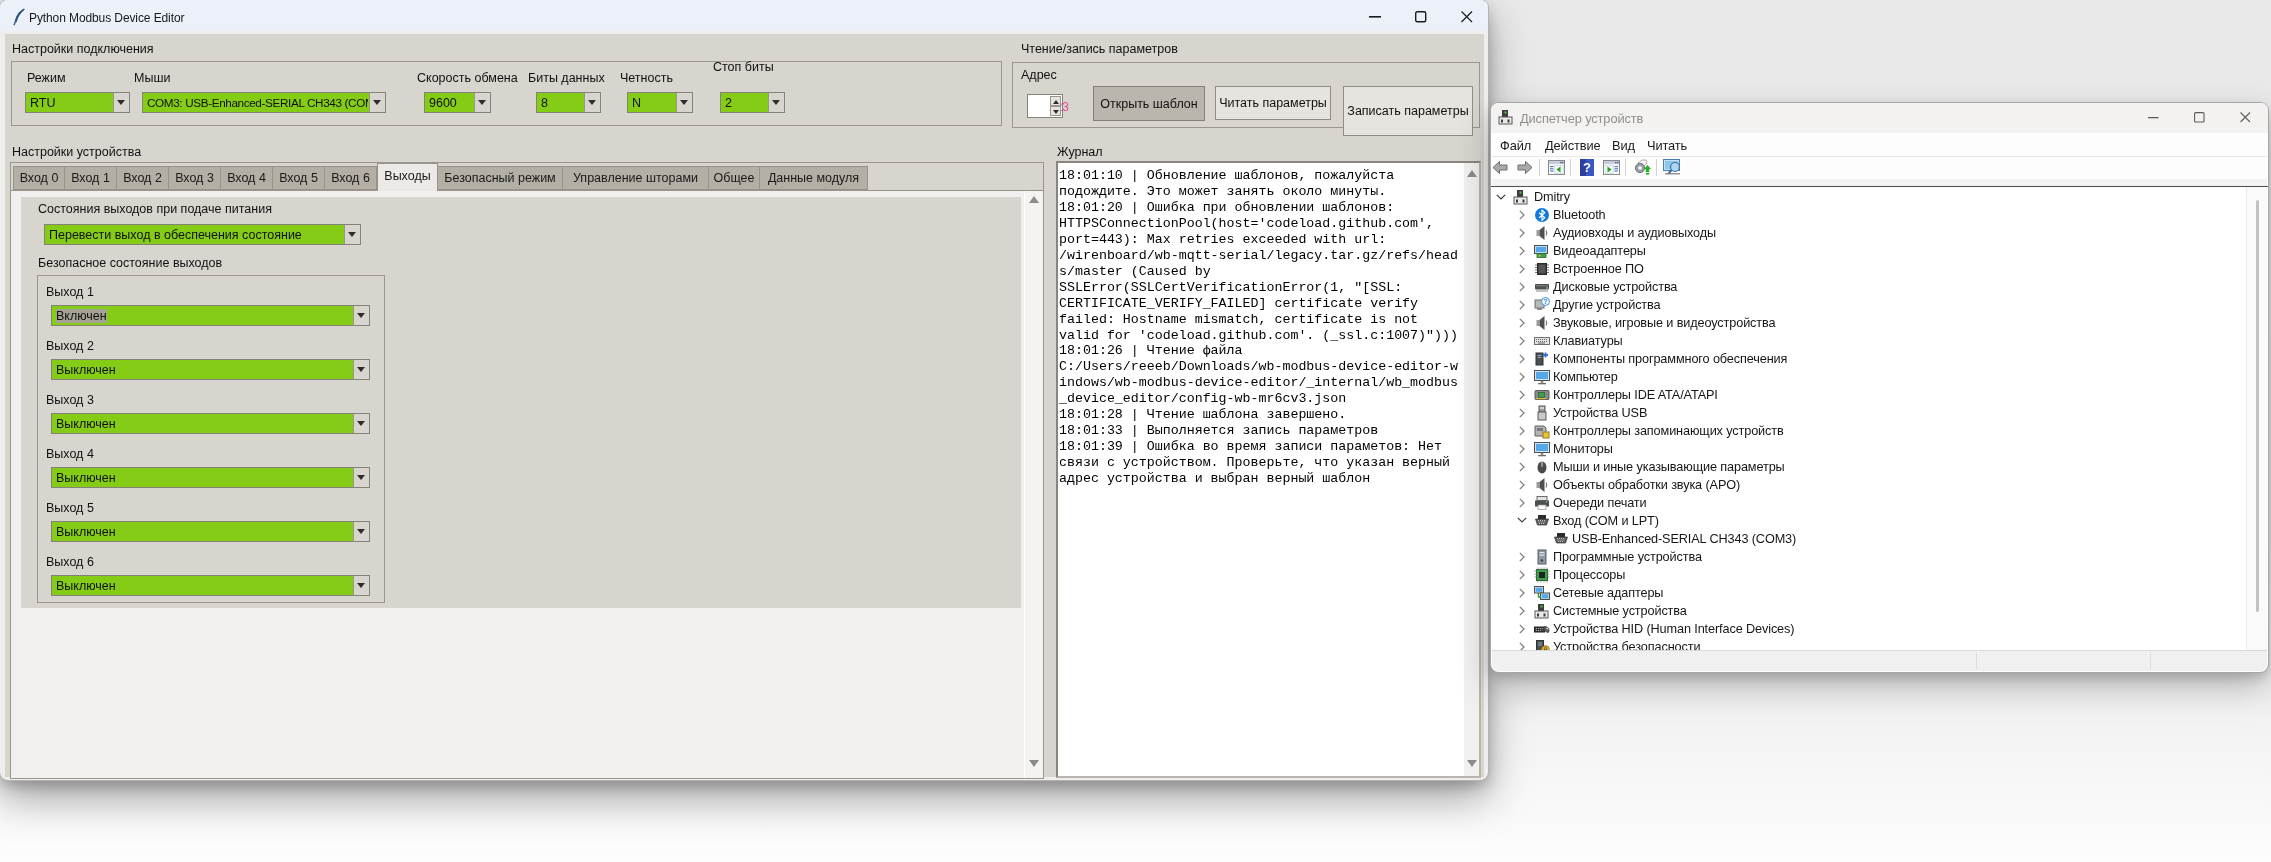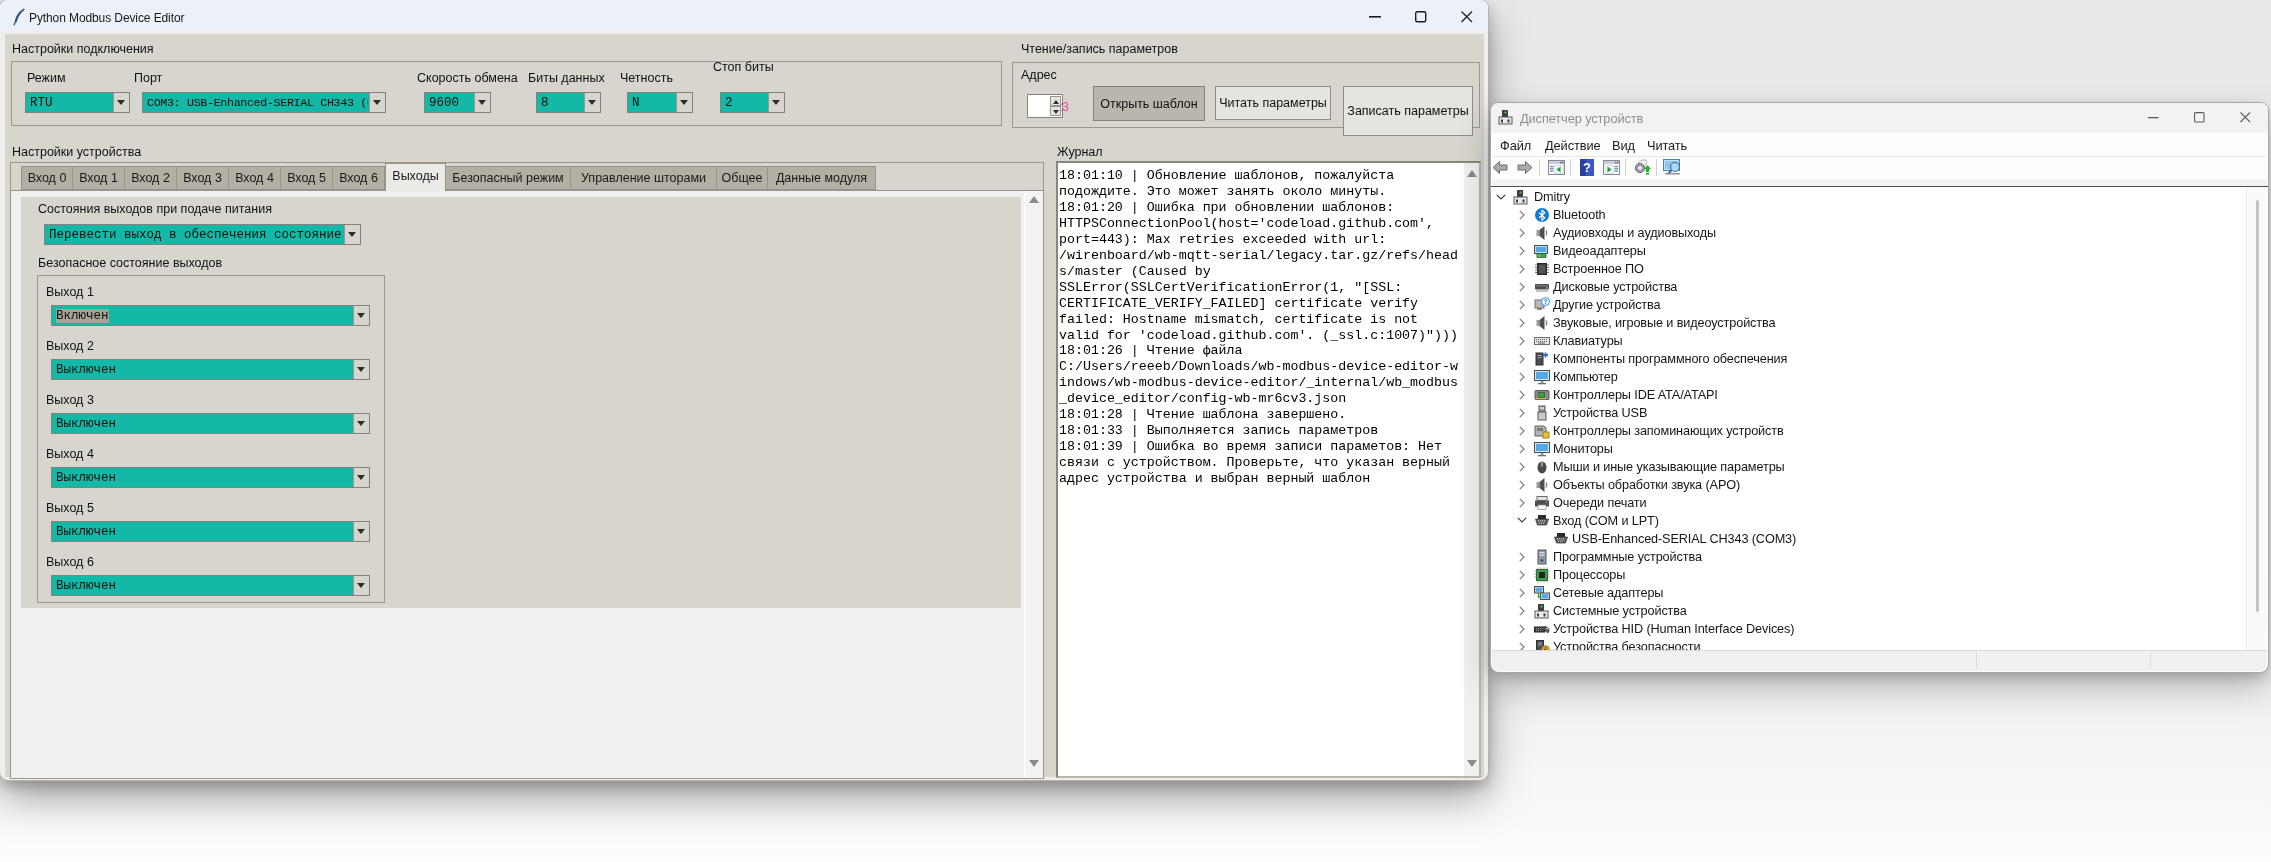--- a/index.html
+++ b/index.html
@@ -23,37 +23,37 @@
     position:absolute; left:5px; top:34px; width:1479px; height:743px;
     background:#d8d5cf;
   }
   #win2 {
     position:absolute; left:1491px; top:103px; width:777px; height:569px;
     background:#fff; border-radius:8px;
     box-shadow:0 0 0 1px #a6a6a6, 0 5px 12px rgba(0,0,0,.16), 0 14px 34px rgba(0,0,0,.26);
   }
   .lbl { position:absolute; font-size:12.5px; color:#111; white-space:nowrap; }
   .box { position:absolute; border:1px solid #9b978e; }
-  .combo { position:absolute; background:#14b8a6; border:1px solid #85827b; height:21px;font-family:Liberation Mono, monospace; }
+  .combo { position:absolute; background:#84cc16; border:1px solid #85827b; height:21px; }
   .combo .txt { position:absolute; left:4px; top:2.5px; right:17px; font-size:12.5px; color:#111; white-space:nowrap; overflow:hidden; }
   .combo .arr {
     position:absolute; right:0; top:0; bottom:0; width:16px;
     background:#d8d5cf; border-left:1px solid #9b978e;
   }
   .combo .arr:after {
     content:""; position:absolute; left:3px; top:7px;
     border-left:4.5px solid transparent; border-right:4.5px solid transparent;
     border-top:5px solid #2e2d2b;
   }
   .btn {
     position:absolute; background:#e6e4df; border:1px solid #918d84;
     font-size:12.5px; color:#111; display:flex; align-items:center; justify-content:center;
   }
   .tab { position:absolute; top:166px; height:24px; background:#b4afa5; border:1px solid #97938b; border-left:none;
-         font-size:12.5px; color:#1a1a1a; text-align:center; line-height:22px;margin-left:8px; }
+         font-size:12.5px; color:#1a1a1a; text-align:center; line-height:22px; }
   .menuitem { position:absolute; font-size:12.8px; letter-spacing:-0.1px; color:#1b1b1b; }
   .tsep { position:absolute; width:1px; background:#d2d2d2; }
   .trow { position:absolute; font-size:12.7px; letter-spacing:-0.12px; color:#161616; white-space:nowrap; }
 </style>
 </head>
 <body>
 
 <div id="win1">
   <div id="w1titlebar"></div>
   <div id="mainframe"></div>
@@ -70,21 +70,21 @@
 <svg class="abs" style="left:1415px;top:11px" width="12" height="12">
     <rect x="0.7" y="0.7" width="10" height="10" fill="none" stroke="#1c1c1c" stroke-width="1.4" rx="1.5"></rect>
   </svg>
 <svg class="abs" style="left:1461px;top:11px" width="12" height="12">
     <path d="M0.5 0.5 L11 11 M11 0.5 L0.5 11" stroke="#1c1c1c" stroke-width="1.2"></path>
   </svg>
 
 <div class="lbl" style="left:12px;top:42px">Настройки подключения</div>
 <div class="box" style="left:11px;top:61px;width:991px;height:65px"></div>
 <div class="lbl" style="left:27px;top:71px">Режим</div>
-<div class="lbl" style="left:134px;top:71px">Порт</div>
+<div class="lbl" style="left:134px;top:71px">Мыши</div>
 <div class="lbl" style="left:417px;top:71px">Скорость обмена</div>
 <div class="lbl" style="left:528px;top:71px">Биты данных</div>
 <div class="lbl" style="left:620px;top:71px">Четность</div>
 <div class="lbl" style="left:713px;top:60px">Стоп биты</div>
 <div class="combo" style="left:25px;top:92px;width:105px">
     <div class="txt">RTU</div>
     <div class="arr"></div>
   </div>
 <div class="combo" style="left:142px;top:92px;width:244px">
     <div class="txt" style="font-size:11.7px;letter-spacing:-0.35px">COM3: USB-Enhanced-SERIAL CH343 (COM3)</div>

